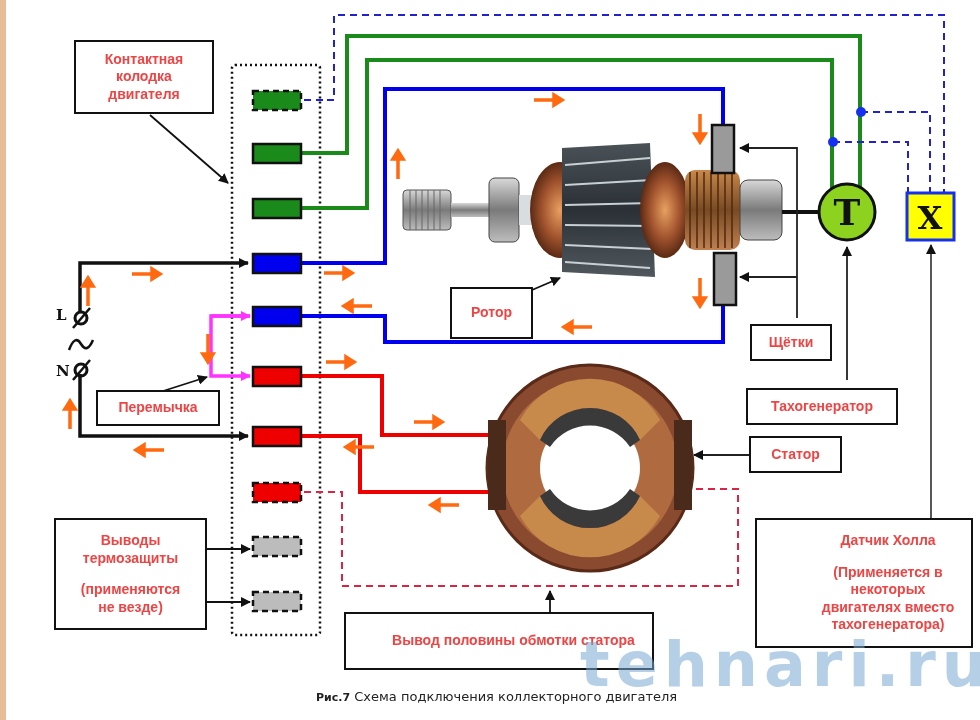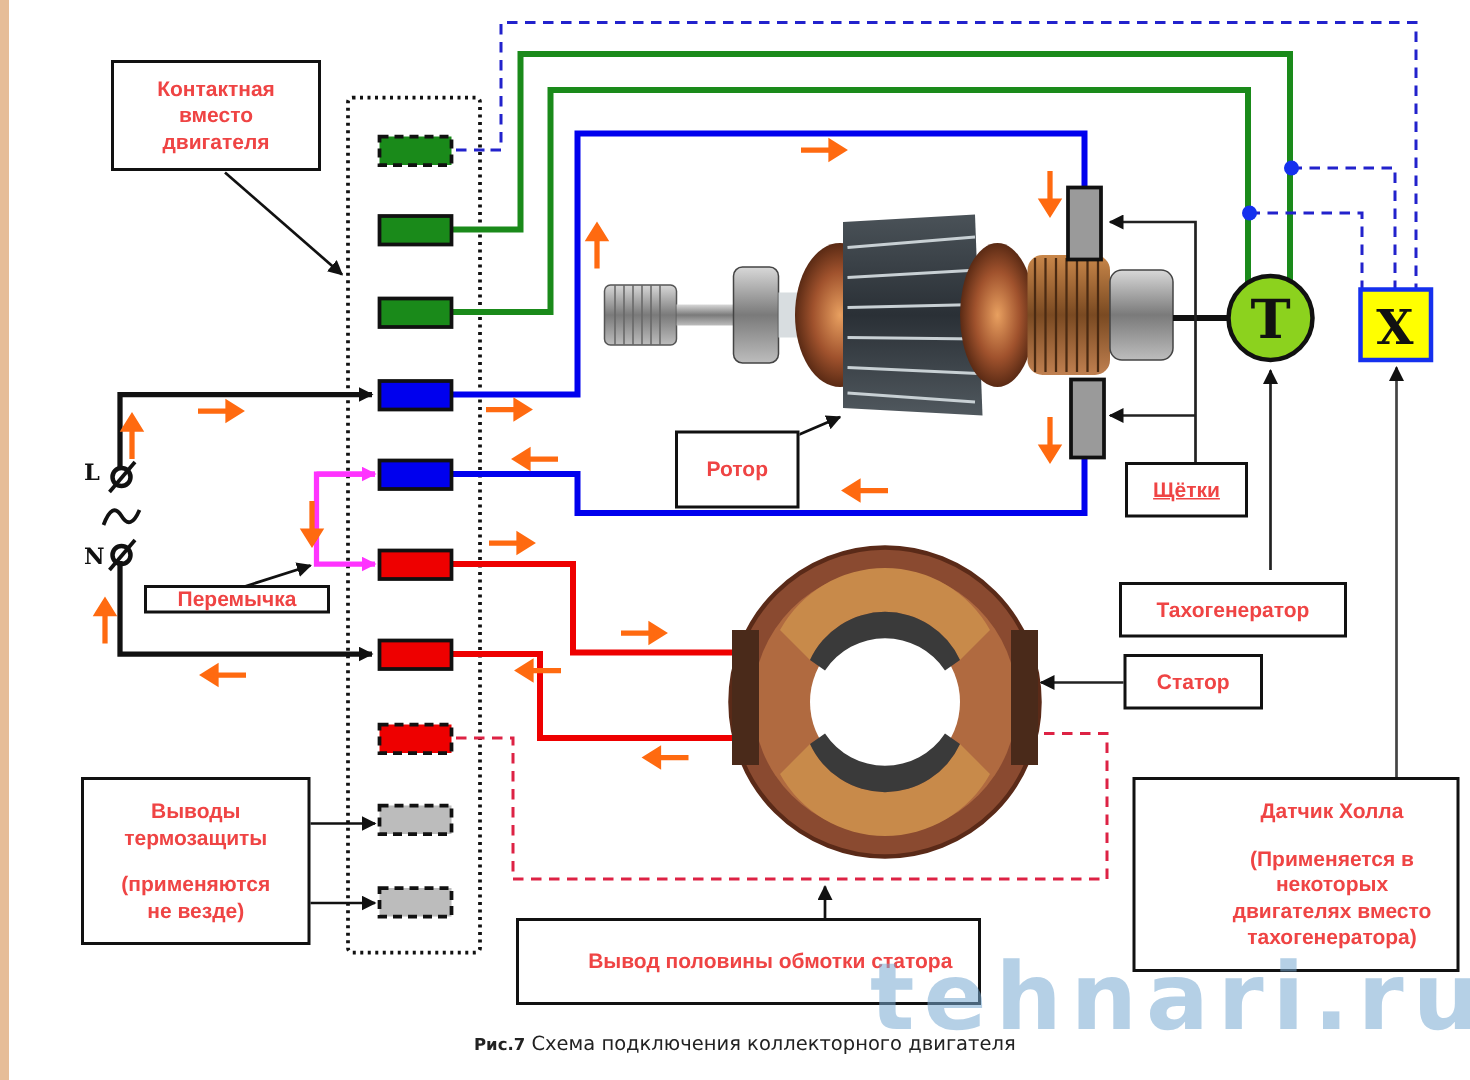--- a/index.html
+++ b/index.html
@@ -188,36 +188,36 @@
       <path d="M459,505 L439,505 M439,500 L431,505 L439,510 Z" stroke="#ff6a10" fill="#ff6a10" stroke-width="3.5"></path>
       <path d="M70,429 L70,409 M65,409 L70,401 L75,409 Z" stroke="#ff6a10" fill="#ff6a10" stroke-width="3.5"></path>
     </g>
 </svg>
 
 <div class="ac" style="left:56px;top:306px;">L</div>
 <div class="ac" style="left:56px;top:362px;">N</div>
 
 <div class="lbl" style="left:74px;top:40px;width:140px;height:74px;">
   <span>Контактная</span>
-  <span>вместо</span>
+  <span>колодка</span>
   <span>двигателя</span>
 </div>
 <div class="lbl" style="left:450px;top:287px;width:83px;height:52px;">
   <span>Ротор</span>
 </div>
-<div class="lbl" style="left:750px;top:308px;width:82px;height:37px;text-decoration:underline;">
+<div class="lbl" style="left:750px;top:324px;width:82px;height:37px;">
   <span>Щётки</span>
 </div>
 <div class="lbl" style="left:746px;top:388px;width:152px;height:37px;">
   <span>Тахогенератор</span>
 </div>
 <div class="lbl" style="left:749px;top:436px;width:93px;height:37px;justify-content:center;">
   <span>Статор</span>
 </div>
-<div class="lbl" style="left:96px;top:390px;width:124px;height:19px;">
+<div class="lbl" style="left:96px;top:390px;width:124px;height:36px;">
   <span>Перемычка</span>
 </div>
 <div class="lbl" style="left:54px;top:518px;width:153px;height:112px;align-items:center;">
   <span>Выводы</span>
   <span>термозащиты</span>
   <span style="height:14px"></span>
   <span>(применяются</span>
   <span>не везде)</span>
 </div>
 <div class="lbl" style="left:755px;top:518px;width:218px;height:130px;padding-left:48px;">

